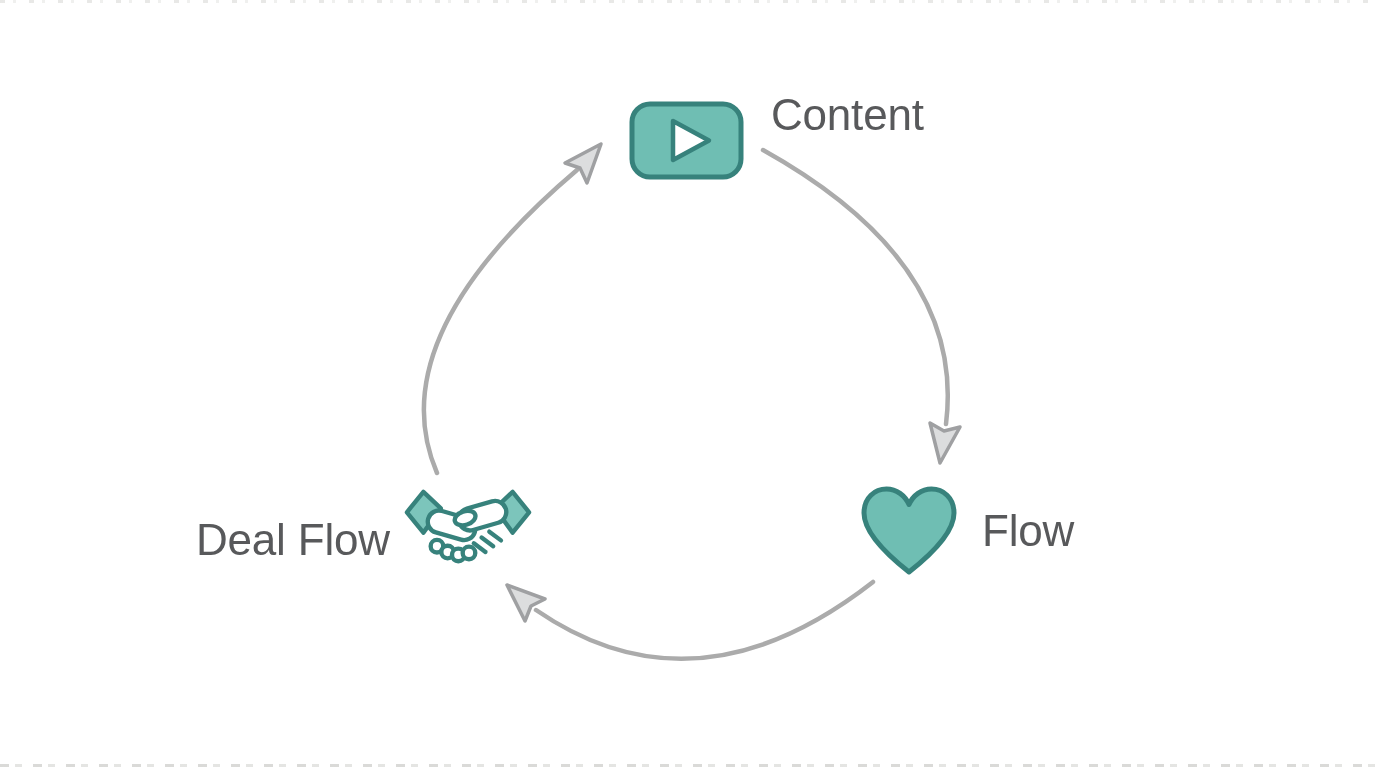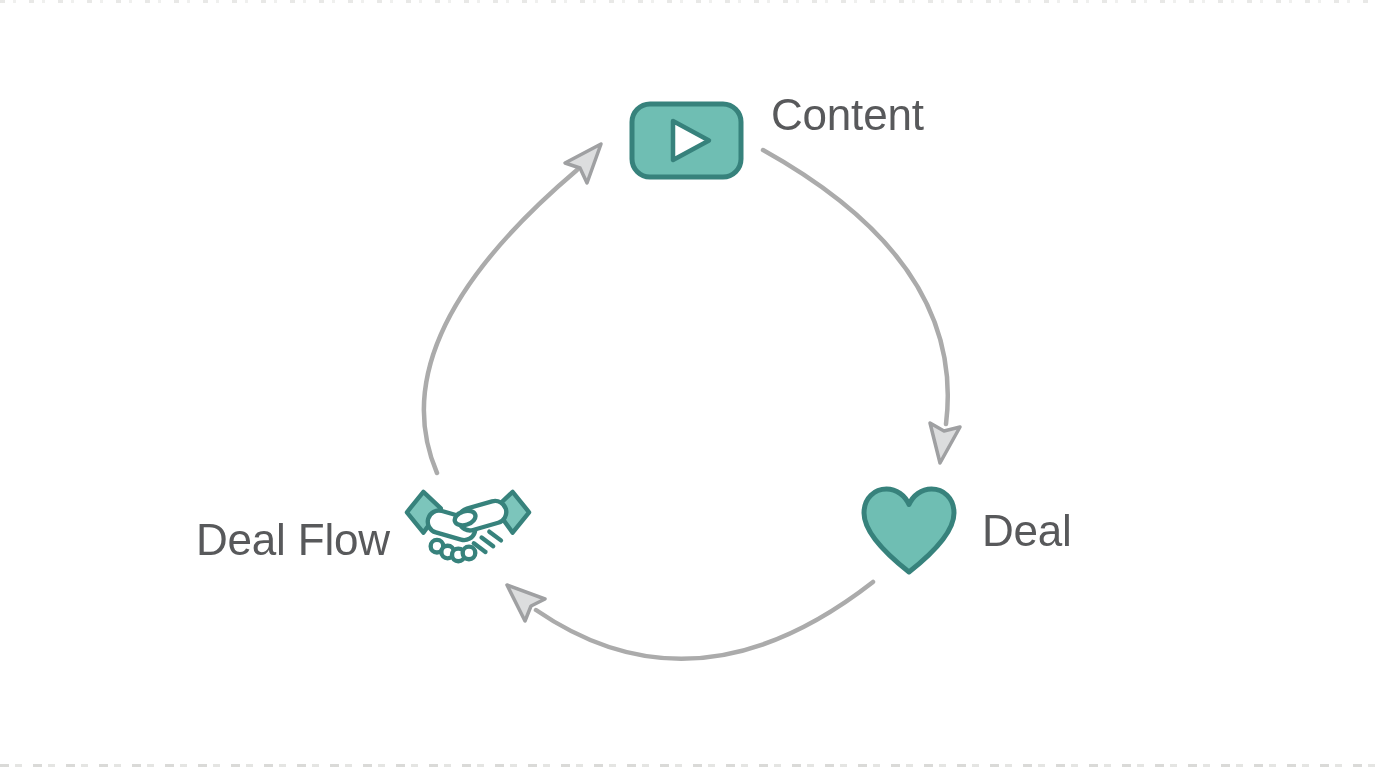--- a/index.html
+++ b/index.html
@@ -83,21 +83,21 @@
       <rect class="fill-teal" x="4" y="4" width="109" height="73" rx="18"></rect>
       <path class="fill-white" d="M45 21 L81 40.5 L45 60 Z"></path>
     </svg>
     <span class="label">Content</span>
   </div>
 
   <div class="node node-trust">
     <svg width="98" height="92" viewBox="0 0 98 92" aria-hidden="true">
       <path class="fill-teal" d="M49 87 C21 65 4 45 4 28 C4 12.5 15 4 26.5 4 C36.5 4 45 10.5 49 19.5 C53 10.5 61.5 4 71.5 4 C83 4 94 12.5 94 28 C94 45 77 65 49 87 Z"></path>
     </svg>
-    <span class="label">Deal</span>
+    <span class="label">Flow</span>
   </div>
 
   <div class="node node-dealflow">
     <span class="label">Deal Flow</span>
     <svg width="128" height="97" viewBox="0 0 132 100" aria-hidden="true">
 
       <path class="fill-cuff" d="M3 25 L20 4 L38 21 L20 46 Z"></path>
       <path class="fill-cuff" d="M129 25 L112 4 L94 21 L112 46 Z"></path>
 
       <rect class="fill-white" x="24" y="27" width="50" height="23" rx="11.5" transform="rotate(16 49 38.5)"></rect>

